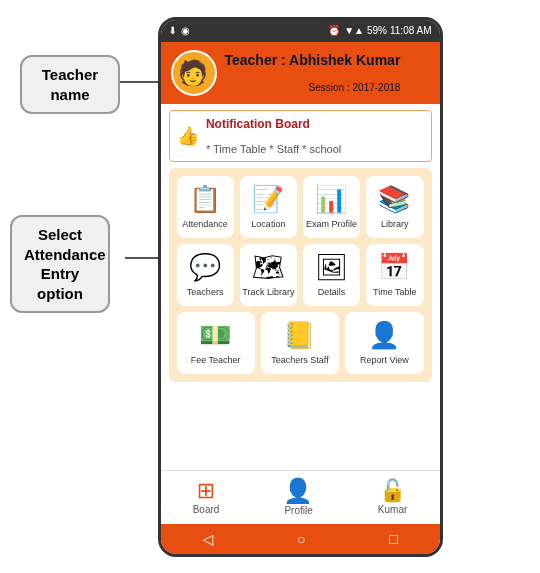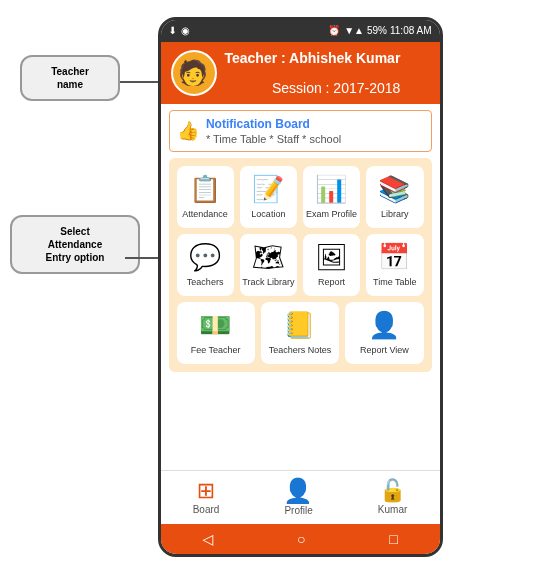--- a/index.html
+++ b/index.html
@@ -14,27 +14,27 @@
       position: relative;
     }
 
     
     .callout {
       position: absolute;
       background: #f0f0f0;
       border: 2px solid #999;
       border-radius: 12px;
       padding: 8px 12px;
-      font-size: 10px;
+      font-size: 15px;
       font-weight: bold;
       text-align: center;
       line-height: 1.3;
     }
     .callout-teacher { top: 55px; left: 20px; width: 100px; }
-    .callout-attendance { top: 215px; left: 10px; width: 130px; }
+    .callout-attendance { top: 215px; left: 10px; width: 100px; }
 
     .arrow {
       position: absolute;
       display: flex;
       align-items: center;
     }
     .arrow-line {
       background: #555;
       height: 2px;
     }
@@ -85,38 +85,38 @@
       height: 46px;
       border-radius: 50%;
       background: #f5a623;
       display: flex;
       align-items: center;
       justify-content: center;
       font-size: 24px;
       border: 2px solid #fff;
       flex-shrink: 0;
     }
-    .header-text { color: #ffffff; }
+    .header-text { color: #0f172a; }
     .header-name { font-size: 14px; font-weight: bold; }
-    .header-session { font-size: 14px; text-align: right; margin-top: 14px; }
+    .header-session { font-size: 10px; text-align: right; margin-top: 14px; }
 
     
     .notification-bar {
       background: #fff;
       border: 1px solid #f0a060;
       margin: 6px 8px;
       border-radius: 4px;
       padding: 6px 8px;
       display: flex;
       align-items: center;
       gap: 6px;
     }
     .notif-icon { font-size: 18px; color: #e84e0f; }
-    .notif-title { font-size: 12px; font-weight: bold; color: #3b82f6; }
-    .notif-content { font-size: 11px; color: #555; margin-top: 2px; text-align: right; }
+    .notif-title { font-size: 12px; font-weight: bold; color: #b91c1c; }
+    .notif-content { font-size: 11px; color: #555; margin-top: 12px; text-align: right; }
 
     
     .grid-area {
       background: #fde8c8;
       margin: 0 8px;
       border-radius: 6px;
       padding: 8px;
     }
     .grid {
       display: grid;
@@ -262,36 +262,36 @@
       <div class="grid-item">
         <div class="grid-icon">💬</div>
         <div class="grid-label">Teachers</div>
       </div>
       <div class="grid-item">
         <div class="grid-icon">🗺</div>
         <div class="grid-label">Track Library</div>
       </div>
       <div class="grid-item">
         <div class="grid-icon">🖼</div>
-        <div class="grid-label">Report</div>
+        <div class="grid-label">Details</div>
       </div>
       <div class="grid-item">
         <div class="grid-icon">📅</div>
         <div class="grid-label">Time Table</div>
       </div>
     </div>
 
     <div class="grid-3">
       <div class="grid-item">
         <div class="grid-icon">💵</div>
         <div class="grid-label">Fee Teacher</div>
       </div>
       <div class="grid-item">
         <div class="grid-icon">📒</div>
-        <div class="grid-label">Teachers Notes</div>
+        <div class="grid-label">Teachers Staff</div>
       </div>
       <div class="grid-item">
         <div class="grid-icon">👤</div>
         <div class="grid-label">Report View</div>
       </div>
     </div>
   </div>
 
   <div class="bottom-nav">
     <div class="nav-item">

